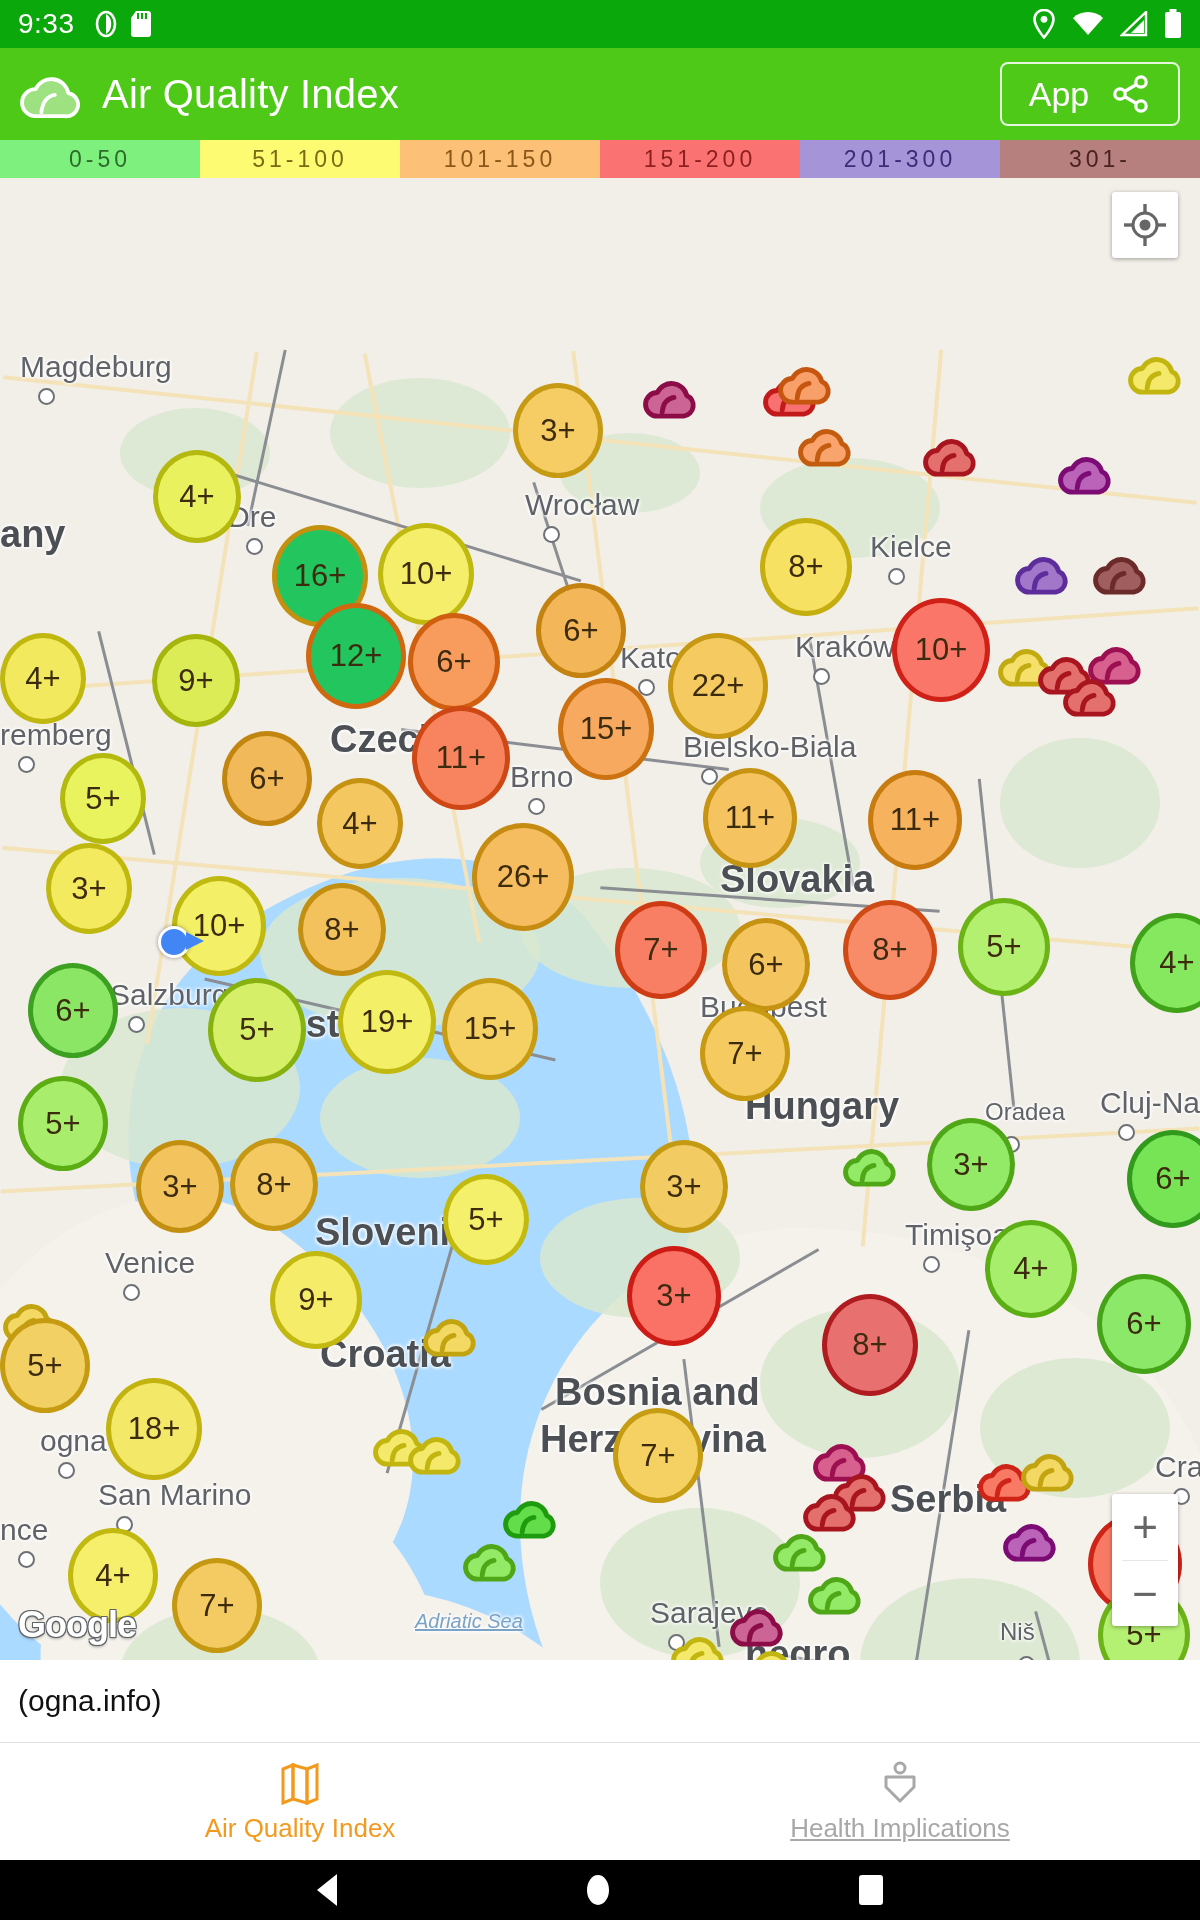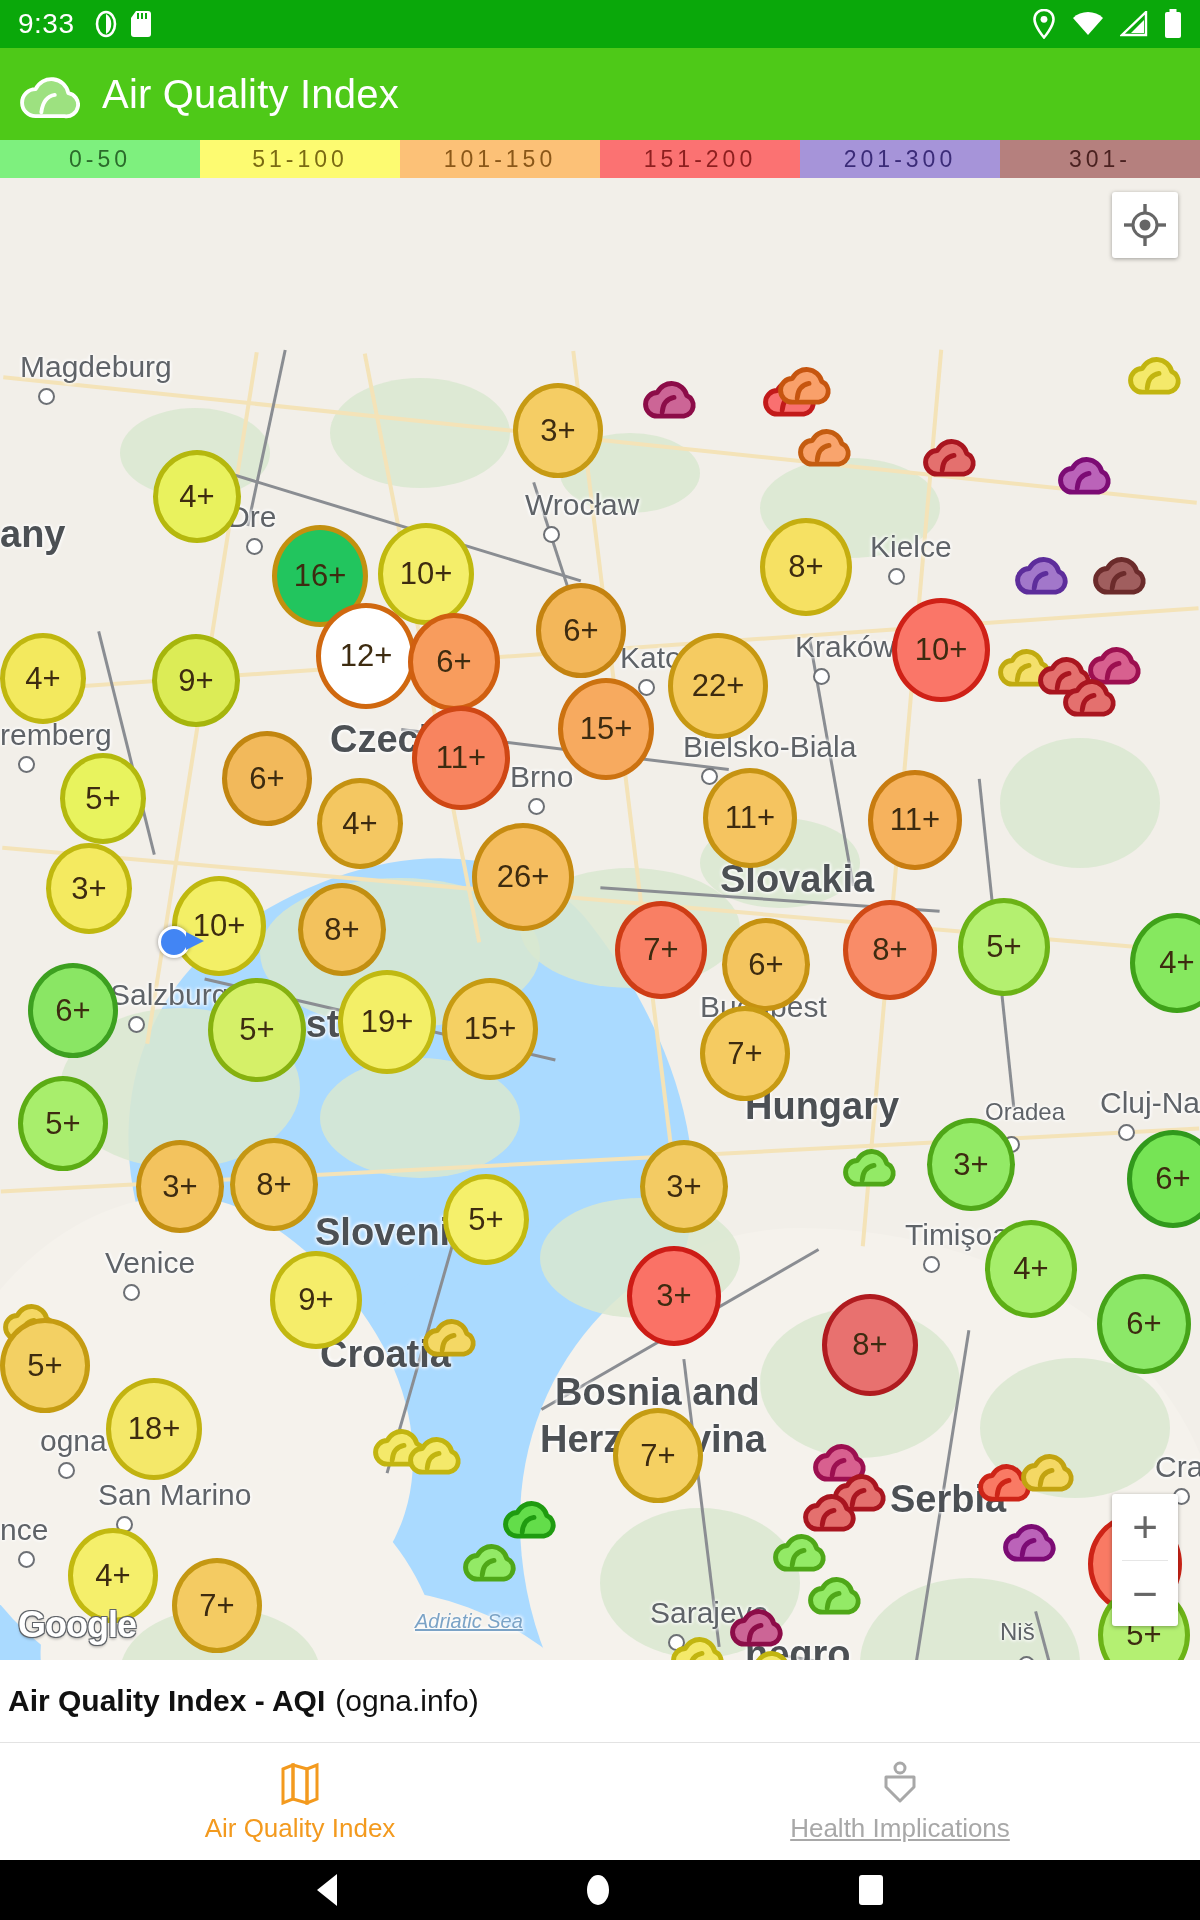--- a/index.html
+++ b/index.html
@@ -180,20 +180,30 @@
       </svg>
     </div>
   </div>
 
   <div class="appbar">
     <svg class="logo" viewBox="0 0 62 54">
       <path d="M16 50 a14 14 0 0 1 0-28 a18 18 0 0 1 34 4 a12 12 0 0 1 -4 24 z" fill="rgba(255,255,255,.45)" stroke="#fff" stroke-width="4" stroke-linejoin="round"></path>
       <path d="M22 46 q2-16 14-18" fill="none" stroke="#fff" stroke-width="4" stroke-linecap="round"></path>
     </svg>
     <div class="title">Air Quality Index</div>
+    <div class="app-share-btn">
+      <span class="lbl">App</span>
+      <svg width="40" height="40" viewBox="0 0 40 40">
+        <circle cx="30" cy="8" r="5.2" fill="none" stroke="#fff" stroke-width="3.2"></circle>
+        <circle cx="30" cy="32" r="5.2" fill="none" stroke="#fff" stroke-width="3.2"></circle>
+        <circle cx="9" cy="20" r="5.2" fill="none" stroke="#fff" stroke-width="3.2"></circle>
+        <line x1="13.5" y1="17.5" x2="25.5" y2="10.5" stroke="#fff" stroke-width="3.2"></line>
+        <line x1="13.5" y1="22.5" x2="25.5" y2="29.5" stroke="#fff" stroke-width="3.2"></line>
+      </svg>
+    </div>
   </div>
 
   <div class="legend" id="legend">
       <div class="seg" style="background: rgb(126, 240, 126);">0-50</div>
       <div class="seg" style="background: rgb(253, 251, 113);">51-100</div>
       <div class="seg" style="background: rgb(252, 193, 119);">101-150</div>
       <div class="seg" style="background: rgb(251, 114, 114);">151-200</div>
       <div class="seg" style="background: rgb(166, 148, 217);">201-300</div>
       <div class="seg" style="background: rgb(181, 128, 126);">301-</div>
     </div>
@@ -464,21 +474,21 @@
         </div>
         <div class="aqi" style="left: 378px; top: 345px; width: 96px; height: 102px; background: rgb(244, 238, 106); border: 5px solid rgb(192, 185, 15);">
           <span>10+</span>
         </div>
         <div class="aqi" style="left: 152px; top: 456px; width: 88px; height: 93px; background: rgb(220, 236, 86); border: 5px solid rgb(166, 181, 12);">
           <span>9+</span>
         </div>
         <div class="aqi" style="left: 0px; top: 455px; width: 86px; height: 91px; background: rgb(243, 233, 94); border: 5px solid rgb(192, 183, 15);">
           <span>4+</span>
         </div>
-        <div class="aqi" style="left: 316px; top: 425px; width: 100px; height: 106px; background: #ffffff; border: 5px solid rgb(208, 104, 15);">
+        <div class="aqi" style="left: 306px; top: 425px; width: 100px; height: 106px; background: #22c55e; border: 5px solid rgb(208, 104, 15);">
           <span>12+</span>
         </div>
         <div class="aqi" style="left: 408px; top: 435px; width: 92px; height: 98px; background: rgb(248, 156, 93); border: 5px solid rgb(208, 95, 16);">
           <span>6+</span>
         </div>
         <div class="aqi" style="left: 536px; top: 405px; width: 90px; height: 95px; background: rgb(243, 183, 90); border: 5px solid rgb(196, 131, 16);">
           <span>6+</span>
         </div>
         <div class="aqi" style="left: 760px; top: 340px; width: 92px; height: 98px; background: rgb(246, 225, 99); border: 5px solid rgb(197, 174, 16);">
           <span>8+</span>
@@ -630,21 +640,20 @@
     <div class="zoomctl">
       <div class="zb">+</div>
       <div class="sep"></div>
       <div class="zb">−</div>
     </div>
 
     <div class="googlelogo">Google</div>
   </div>
 
   <div class="attrib">
-    <span class="b">Air Quality Index - AQI</span>
     <span class="n">(ogna.info)</span>
   </div>
 
   <div class="bottomnav">
     <div class="navitem active">
       <svg width="44" height="44" viewBox="0 0 44 44">
         <path d="M5 8 L15 4 L15 38 L5 42 Z" fill="none" stroke="#f39a1e" stroke-width="3"></path>
         <path d="M15 4 L29 8 L29 42 L15 38 Z" fill="none" stroke="#f39a1e" stroke-width="3"></path>
         <path d="M29 8 L39 4 L39 38 L29 42 Z" fill="none" stroke="#f39a1e" stroke-width="3"></path>
       </svg>

